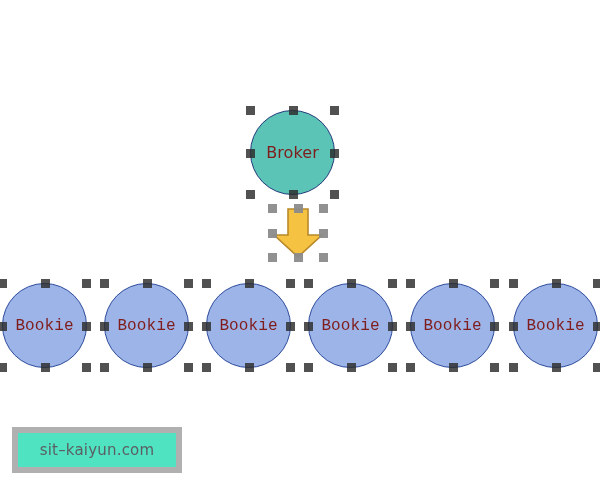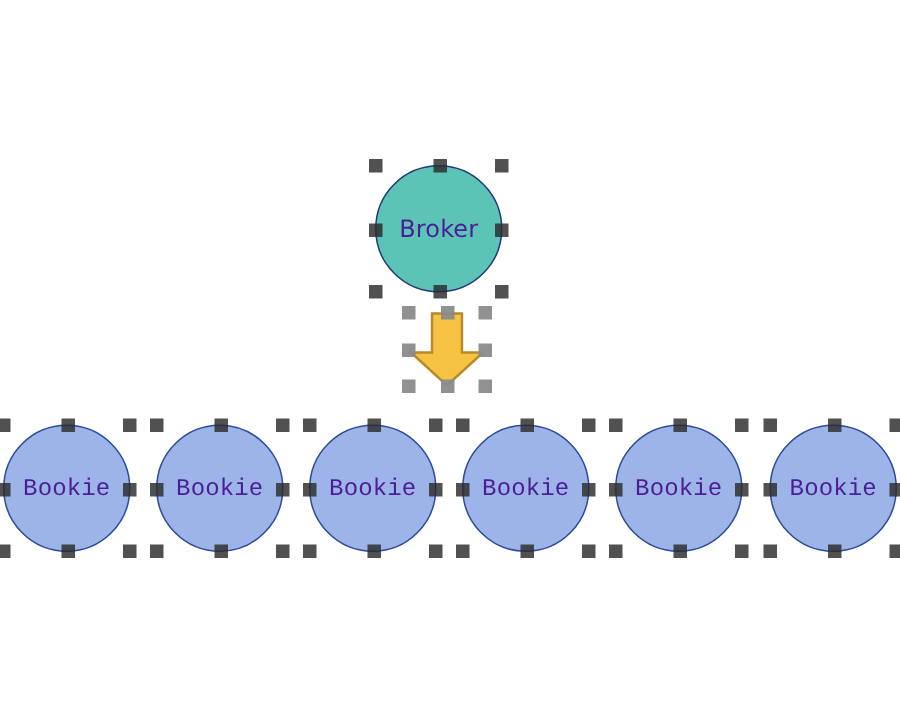--- a/index.html
+++ b/index.html
@@ -21,21 +21,21 @@
     height: 480px;
   }
   .node {
     position: absolute;
     border-radius: 50%;
     box-sizing: border-box;
     display: flex;
     align-items: center;
     justify-content: center;
     font-size: 16px;
-    color: #4c1d95;
+    color: #7f1d1d;
     white-space: nowrap;
     letter-spacing: 0.1px;
   }
   .node-broker {
     background: #5cc4b6;
     border: 1.6px solid #22397a;
   }
   .node-bookie {
     background: #9db4e8;
     border: 1.6px solid #2b4a9b;
@@ -163,13 +163,16 @@
       </svg>
     </div>
     <div class="handle gray" style="left: 268px; top: 204px;"></div>
     <div class="handle gray" style="left: 294px; top: 204px;"></div>
     <div class="handle gray" style="left: 319px; top: 204px;"></div>
     <div class="handle gray" style="left: 268px; top: 229px;"></div>
     <div class="handle gray" style="left: 319px; top: 229px;"></div>
     <div class="handle gray" style="left: 268px; top: 253px;"></div>
     <div class="handle gray" style="left: 294px; top: 253px;"></div>
     <div class="handle gray" style="left: 319px; top: 253px;"></div>
+    <div class="watermark" style="left: 12px; top: 427px; width: 170px; height: 46px; background: rgb(176, 176, 176);">
+      <div class="watermark-inner" style="background: rgb(79, 227, 193); color: rgb(91, 95, 99);">sit–kaiyun.com</div>
+    </div>
   </div>
 
 </body></html>

